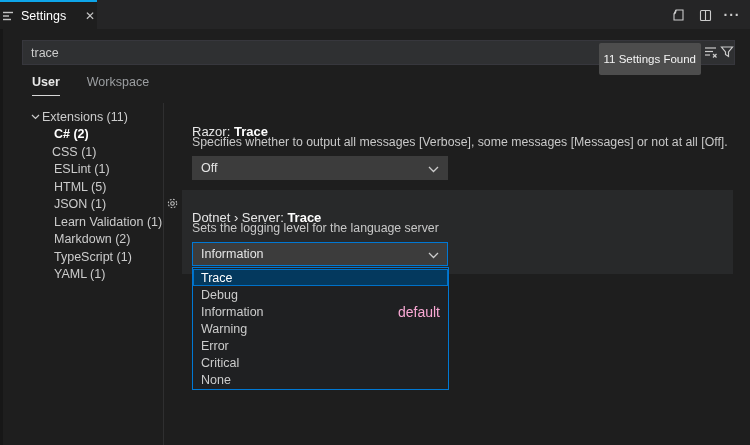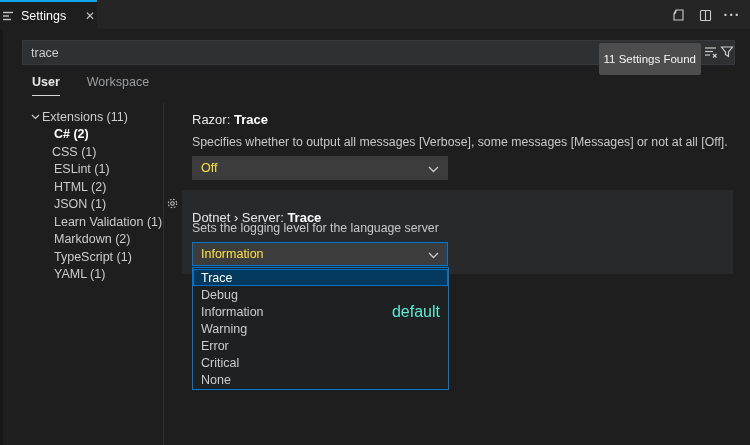--- a/index.html
+++ b/index.html
@@ -47,28 +47,28 @@
 
   
   .setting-title { position:absolute; left:192px; font-size:13px; color:#e7e7e7; white-space:nowrap; }
   .setting-title b { color:#ffffff; font-weight:700; }
   .setting-desc { position:absolute; left:192px; font-size:12.3px; color:#c8c8c8; white-space:nowrap; }
   .row-highlight { position:absolute; left:182px; top:190px; width:551px; height:84px; background:#28292a; }
   .gear { position:absolute; left:165px; top:196px; width:15px; height:15px; color:#c5c5c5; font-size:13px;
           display:flex; align-items:center; justify-content:center; cursor:pointer; }
 
   .select { position:absolute; left:192px; width:256px; height:24px; background:#3c3c3c; border:1px solid #3c3c3c;
-            color:#fde047; font-size:12.5px; display:flex; align-items:center; padding:0 26px 0 8px; cursor:pointer; }
+            color:#e5e5e5; font-size:12.5px; display:flex; align-items:center; padding:0 26px 0 8px; cursor:pointer; }
   .select.focused { border-color:#0078d4; }
   .select .sel-chev { position:absolute; right:8px; top:9px; }
 
   .dropdown { position:absolute; left:192px; top:267px; width:257px; background:#1f2022; border:1px solid #0078d4; padding:1px 0; }
   .dd-item { position:relative; height:17px; display:flex; align-items:center; padding:0 8px; font-size:12.5px; color:#cccccc; cursor:pointer; }
   .dd-item.selected { background:#04395e; color:#ffffff; box-shadow:inset 0 0 0 1px rgba(0,120,212,.9); }
-  .dd-default { margin-left:auto; color:#5eead4; font-size:16px; }
+  .dd-default { margin-left:auto; color:#f9a8d4; font-size:14px; }
 
   svg { display:block; }
 </style>
 </head>
 <body>
 
 <div class="app">
 
   <div class="tabbar">
     <div class="tab">
@@ -146,21 +146,21 @@
     </div>
     <div class="toc-row ind-2">
       <span>CSS (1)</span>
     </div>
     <div class="toc-row ind-1">
       <span class="chev-slot"></span>
       <span>ESLint (1)</span>
     </div>
     <div class="toc-row ind-1">
       <span class="chev-slot"></span>
-      <span>HTML (2)</span>
+      <span>HTML (5)</span>
     </div>
     <div class="toc-row ind-1">
       <span class="chev-slot"></span>
       <span>JSON (1)</span>
     </div>
     <div class="toc-row ind-1">
       <span class="chev-slot"></span>
       <span>Learn Validation (1)</span>
     </div>
     <div class="toc-row ind-1">
@@ -170,21 +170,21 @@
     <div class="toc-row ind-1">
       <span class="chev-slot"></span>
       <span>TypeScript (1)</span>
     </div>
     <div class="toc-row ind-1">
       <span class="chev-slot"></span>
       <span>YAML (1)</span>
     </div>
   </div>
 
-  <div class="setting-title" style="top:112px">
+  <div class="setting-title" style="top:124px">
     <span>Razor: </span><b>Trace</b>
   </div>
   <div class="setting-desc" style="top:135px">Specifies whether to output all messages [Verbose], some messages [Messages] or not at all [Off].</div>
   <div class="select" style="top:156px">
     <span>Off</span>
     <span class="sel-chev">
       <svg width="11" height="7" viewBox="0 0 11 7" fill="none" stroke="#cccccc" stroke-width="1.3">
           <polyline points="1,1 5.5,5.5 10,1"></polyline>
         </svg>
     </span>

